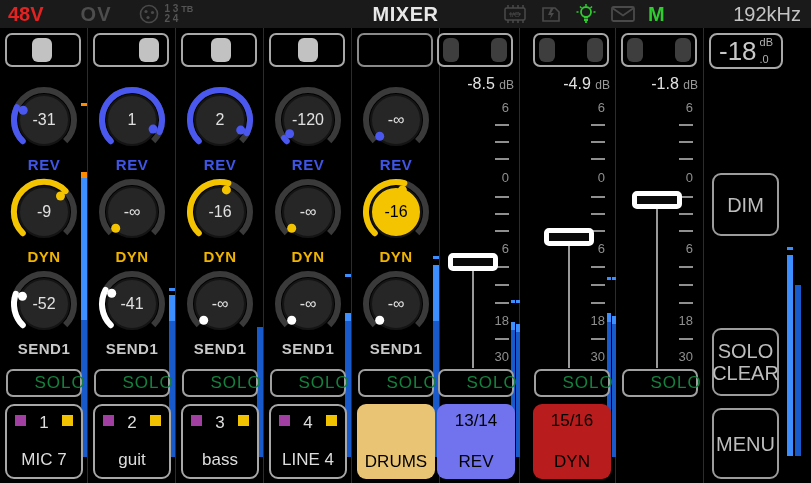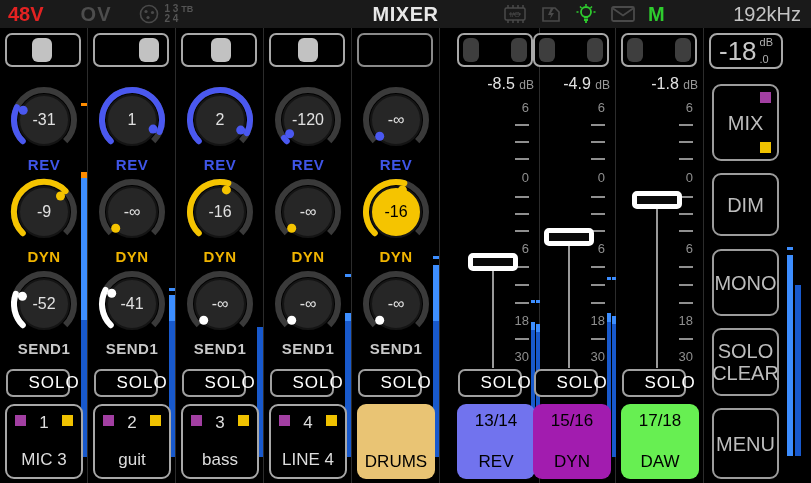--- a/index.html
+++ b/index.html
@@ -21,22 +21,22 @@
            color:#c4c4c4;font-size:20px;}
   
   .strip{position:absolute;top:28px;width:88px;height:455px;border-right:1px solid #2c2c2c;box-sizing:border-box;}
   .panbox{position:absolute;left:5px;top:5px;width:76px;height:34px;border:2px solid #a8a8a8;
           border-radius:7px;box-sizing:border-box;background:#000;}
   .panbox.dim{border-color:#8a8a8a;}
   .panthumb{position:absolute;top:3px;width:20px;height:24px;border-radius:6px;background:#c2c2c2;}
   .panthumb.st{width:16px;background:#3e3e3e;}
   .knobblk{position:absolute;left:8px;width:72px;text-align:center;}
   .knoblabel{font-size:15px;font-weight:bold;margin-top:-2px;letter-spacing:.5px;}
-  .solo{position:absolute;left:6px;top:341px;width:64px;height:28px;border:2px solid #a0a0a0;
-        border-radius:7px;box-sizing:border-box;color:#ffffff;font-size:17px;letter-spacing:1px;
+  .solo{position:absolute;left:6px;top:341px;width:76px;height:28px;border:2px solid #a0a0a0;
+        border-radius:7px;box-sizing:border-box;color:#15803d;font-size:17px;letter-spacing:1px;
         display:flex;align-items:center;justify-content:center;background:#000;padding-left:32px;}
   .chlabel{position:absolute;left:5px;top:376px;width:78px;height:75px;border-radius:9px;box-sizing:border-box;}
   .chlabel.outline{border:2px solid #a8a8a8;background:#000;color:#ddd;}
   .chlabel.fill{color:#000;}
   .chnum{position:absolute;left:0;right:0;top:7px;text-align:center;font-size:17px;}
   .chname{position:absolute;left:0;right:0;bottom:7px;text-align:center;font-size:17px;}
   .sq{position:absolute;width:11px;height:11px;top:9px;}
   .sq.purple{left:8px;background:#a23fa2;}
   .sq.yellow{right:8px;background:#f0c200;}
   .meterseg,.meterpeak{position:absolute;}
@@ -137,21 +137,21 @@
           </svg><div class="knoblabel" style="color: rgb(200, 200, 200);">SEND1</div></div>
         <div class="meterpeak" style="left: 81px; top: 75px; width: 6px; height: 3px; background: rgb(255, 140, 0);"></div>
         <div class="meterseg" style="left: 81px; top: 144px; width: 6px; height: 6px; background: rgb(255, 140, 0);"></div>
         <div class="meterseg" style="left: 81px; top: 150px; width: 6px; height: 142px; background: rgb(61, 142, 255);"></div>
         <div class="meterseg" style="left: 81px; top: 292px; width: 6px; height: 137px; background: rgb(24, 89, 204);"></div>
         <div class="solo">SOLO</div>
         <div class="chlabel outline">
           <span class="sq purple"></span>
           <span class="sq yellow"></span>
           <div class="chnum">1</div>
-          <div class="chname">MIC 3</div>
+          <div class="chname">MIC 7</div>
         </div>
       </div>
       <div class="strip" style="left: 88px;">
         <div class="panbox">
           <div class="panthumb" style="left: 44px;"></div>
         </div>
         <div class="knobblk" style="top: 58px;"><svg width="72" height="68" viewBox="0 0 72 68">
             <circle cx="36" cy="34" r="25" fill="#262626" stroke="#141414" stroke-width="2"></circle>
             <path d="M14.79 55.21 A30 30 0 1 1 57.21 55.21" stroke="#3a3a3a" stroke-width="6" fill="none"></path>
             <path d="M14.79 55.21 A30 30 0 1 1 63.53 45.91" stroke="#4a58f0" stroke-width="6" fill="none" stroke-linecap="round"></path>
@@ -271,21 +271,21 @@
             <text x="36" y="39" text-anchor="middle" font-size="16" fill="#e0e0e0" font-family="Liberation Sans,sans-serif">-∞</text>
           </svg><div class="knoblabel" style="color: rgb(200, 200, 200);">SEND1</div></div>
         <div class="meterpeak" style="left: 81px; top: 228px; width: 6px; height: 3px; background: rgb(61, 142, 255);"></div>
         <div class="meterseg" style="left: 81px; top: 237px; width: 6px; height: 56px; background: rgb(61, 142, 255);"></div>
         <div class="meterseg" style="left: 81px; top: 293px; width: 6px; height: 136px; background: rgb(24, 89, 204);"></div>
         <div class="solo">SOLO</div>
         <div class="chlabel fill" style="background: rgb(233, 196, 116);">
           <div class="chname">DRUMS</div>
         </div>
       </div>
-      <div class="strip" style="left: 452px;">
+      <div class="strip" style="left: 432px;">
         <div class="panbox">
           <div class="panthumb st" style="left: 4px;"></div>
           <div class="panthumb st" style="right: 4px; left: auto;"></div>
         </div>
         <div class="fval"><span>-8.5</span> <span class="unit">dB</span></div>
         <div class="ftick" style="top: 96px;"></div>
         <div class="ftick" style="top: 113px;"></div>
         <div class="ftick" style="top: 130px;"></div>
         <div class="ftick" style="top: 168px;"></div>
         <div class="ftick" style="top: 185px;"></div>
@@ -336,21 +336,21 @@
         <div class="fnum" style="top: 322px;">30</div>
         <div class="ftrack" style="top: 209px; height: 131px;"></div>
         <div class="fhandle" style="top: 200px;"></div>
         <div class="meterpeak" style="left: 79px; top: 249px; width: 4px; height: 3px; background: rgb(61, 142, 255);"></div>
         <div class="meterpeak" style="left: 84px; top: 249px; width: 4px; height: 3px; background: rgb(61, 142, 255);"></div>
         <div class="meterseg" style="left: 79px; top: 285px; width: 4px; height: 9px; background: rgb(61, 142, 255);"></div>
         <div class="meterseg" style="left: 79px; top: 294px; width: 4px; height: 135px; background: rgb(24, 89, 204);"></div>
         <div class="meterseg" style="left: 84px; top: 288px; width: 4px; height: 8px; background: rgb(61, 142, 255);"></div>
         <div class="meterseg" style="left: 84px; top: 296px; width: 4px; height: 133px; background: rgb(24, 89, 204);"></div>
         <div class="solo">SOLO</div>
-        <div class="chlabel fill" style="background: #a21caf; padding-left: 24px;">
+        <div class="chlabel fill" style="background: #b91c1c; padding-left: 24px;">
           <div class="chnum">15/16</div>
           <div class="chname">DYN</div>
         </div>
       </div>
       <div class="strip" style="left: 616px;">
         <div class="panbox">
           <div class="panthumb st" style="left: 4px;"></div>
           <div class="panthumb st" style="right: 4px; left: auto;"></div>
         </div>
         <div class="fval"><span>-1.8</span> <span class="unit">dB</span></div>
@@ -365,45 +365,33 @@
         <div class="ftick" style="top: 274px;"></div>
         <div class="ftick" style="top: 310px;"></div>
         <div class="fnum" style="top: 73px;">6</div>
         <div class="fnum" style="top: 143px;">0</div>
         <div class="fnum" style="top: 214px;">6</div>
         <div class="fnum" style="top: 286px;">18</div>
         <div class="fnum" style="top: 322px;">30</div>
         <div class="ftrack" style="top: 172px; height: 168px;"></div>
         <div class="fhandle" style="top: 163px;"></div>
         <div class="solo">SOLO</div>
-        <div class="chlabel fill" style="background: rgb(103, 239, 82);">
-          <div class="chnum">17/18</div>
-          <div class="chname">DAW</div>
-        </div>
       </div>
     </div>
 
   <div id="sidebar">
     <div id="volbox">
       <span class="big">-18</span>
       <span class="side">
         <span>dB</span>
         <span>.0</span>
       </span>
     </div>
-    <div class="sbtn" style="top:56px;height:77px;">
-      <span>MIX</span>
-      <span class="sq purple" style="left:auto;right:6px;top:6px;"></span>
-      <span class="sq yellow" style="right:6px;top:auto;bottom:6px;"></span>
-    </div>
     <div class="sbtn" style="top:145px;height:63px;">
       <span>DIM</span>
-    </div>
-    <div class="sbtn" style="top:221px;height:67px;">
-      <span>MONO</span>
     </div>
     <div class="sbtn" style="top:300px;height:68px;">
       <span>SOLO CLEAR</span>
     </div>
     <div class="sbtn" style="top:380px;height:71px;">
       <span>MENU</span>
     </div>
     <div id="sb-meter" style="position: absolute; left: 0px; top: 0px; width: 107px; height: 455px; pointer-events: none;">
         <div class="meterpeak" style="left: 83px; top: 219px; width: 6px; height: 3px; background: rgb(61, 142, 255);"></div>
         <div class="meterseg" style="left: 83px; top: 227px; width: 6px; height: 201px; background: rgb(61, 142, 255);"></div>

